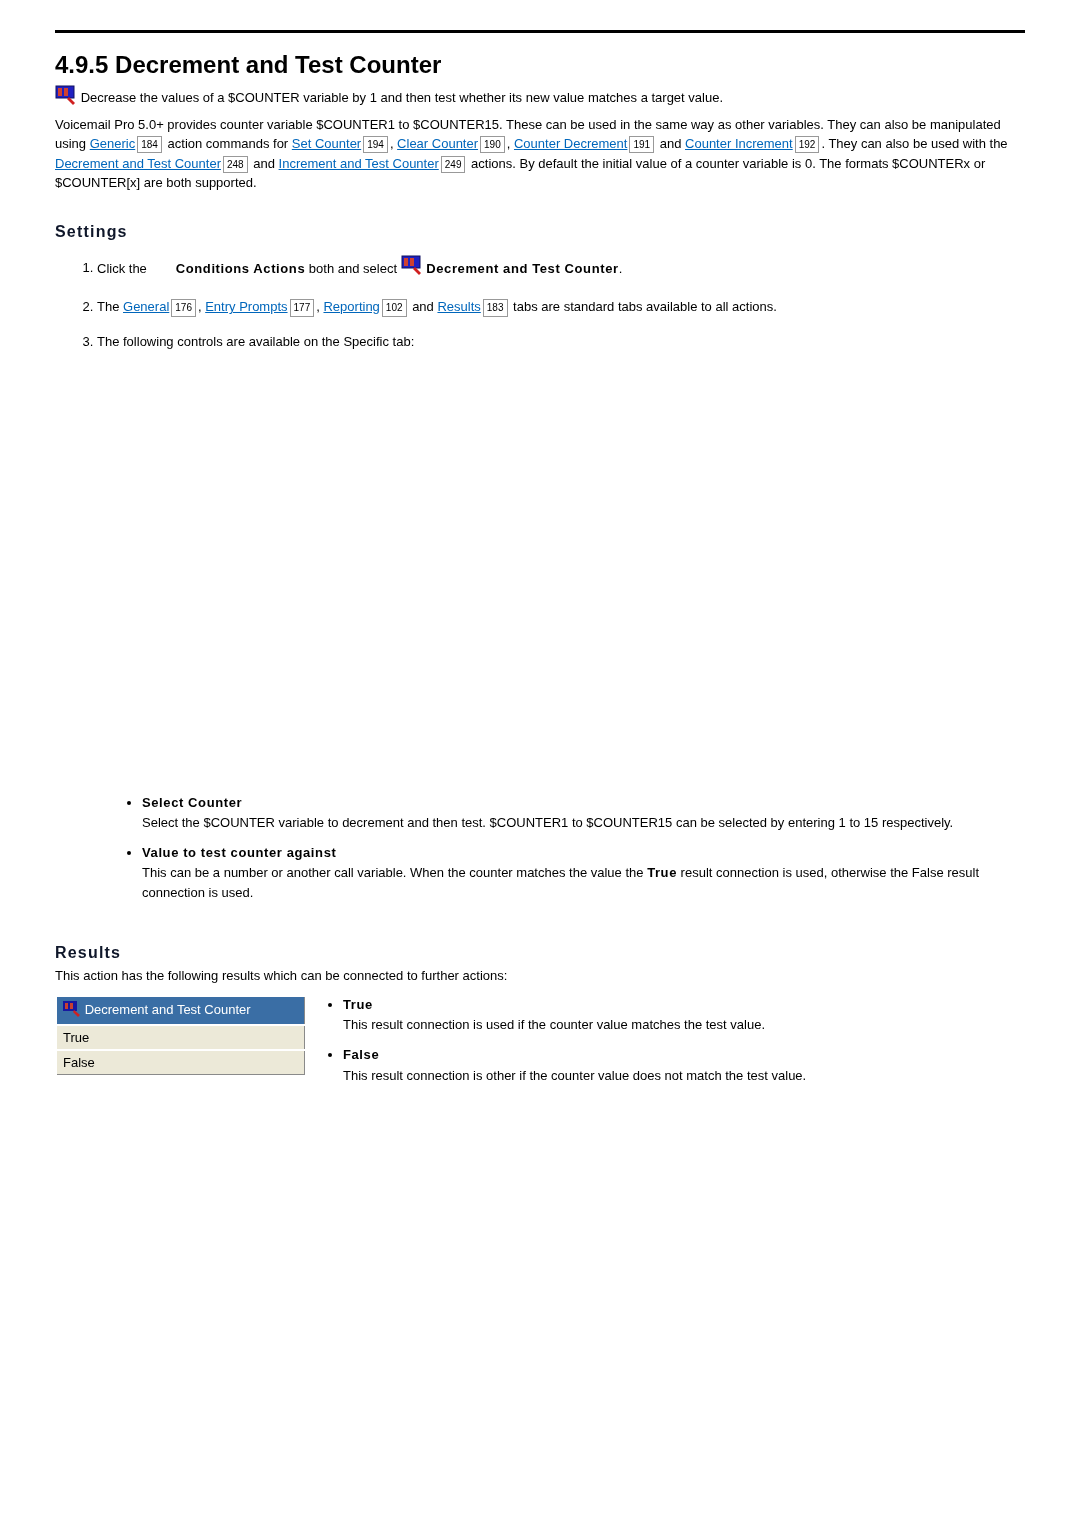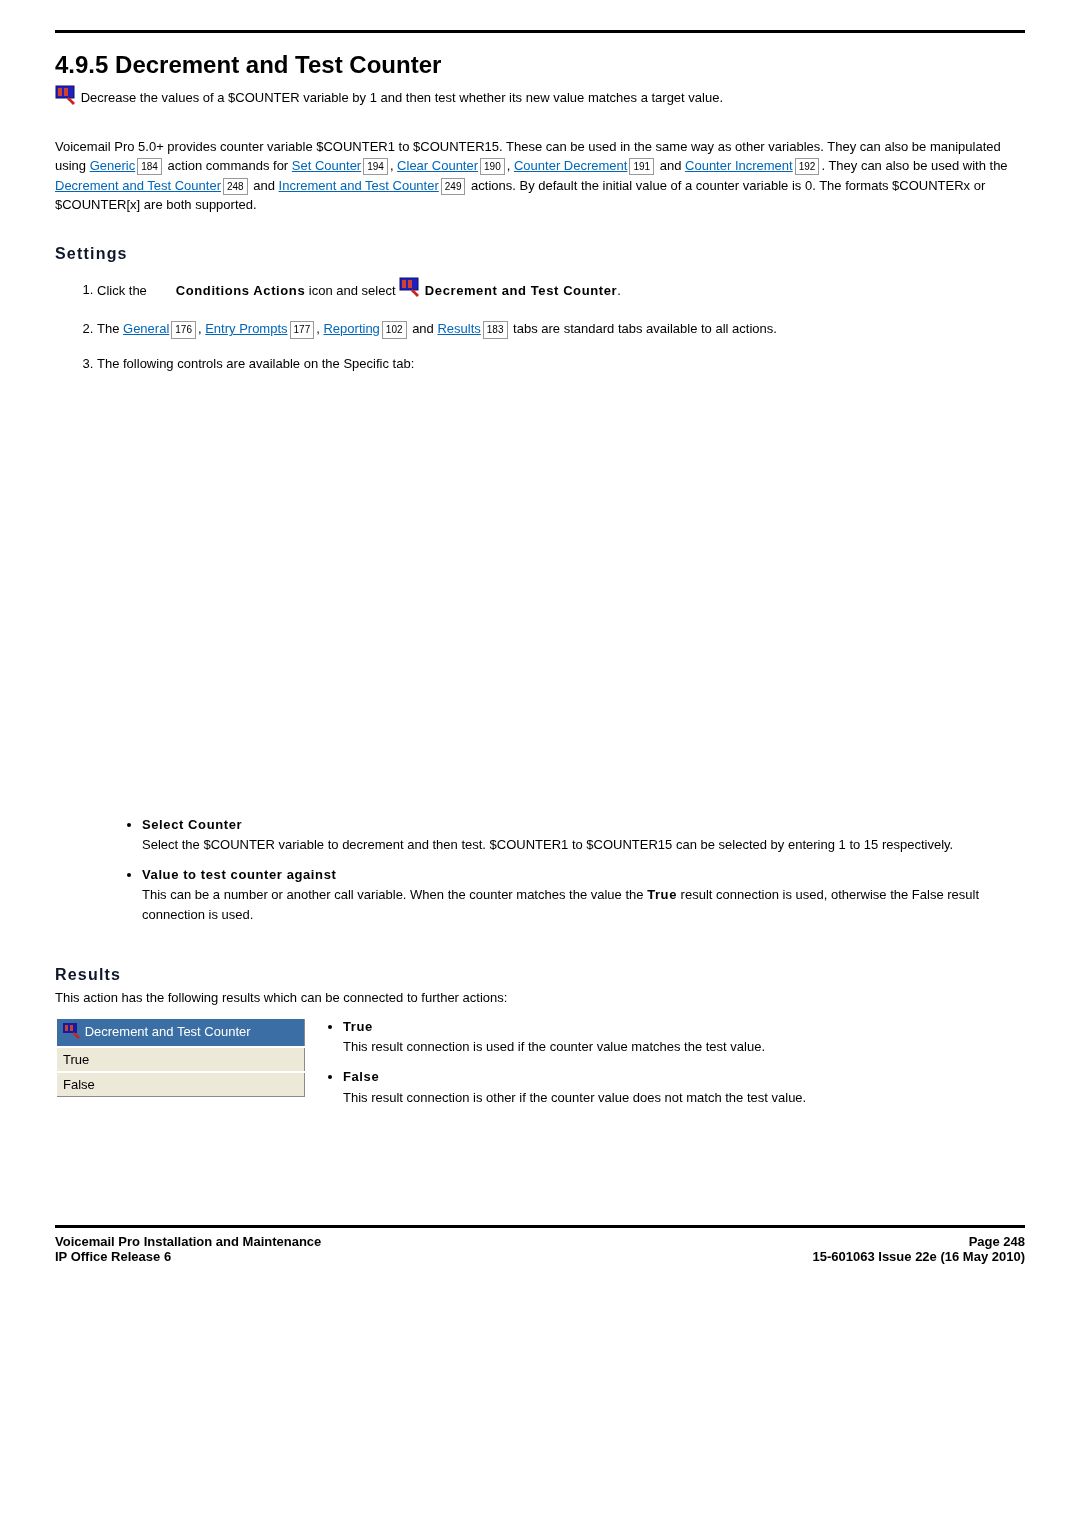--- a/index.html
+++ b/index.html
@@ -43,29 +43,29 @@
       <svg width="22" height="22">
           <rect x="1" y="1" width="18" height="12" fill="#2020c0" stroke="#101060"></rect>
           <rect x="3" y="3" width="4" height="8" fill="#d04030"></rect>
           <rect x="9" y="3" width="4" height="8" fill="#d04030"></rect>
           <path d="M14 12 L20 18 L18 20 L12 14 Z" fill="#d02020"></path>
         </svg>
     </span>
     <span>Decrease the values of a $COUNTER variable by 1 and then test whether its new value matches a target value.</span>
   </div>
 
-  <div class="body-text" style="margin-top:24px;">
+  <div class="body-text" style="margin-top:2px;">
     <span>Voicemail Pro 5.0+ provides counter variable $COUNTER1 to $COUNTER15. These can be used in the same way as other variables. They can also be manipulated using  </span><a href="#">Generic</a><span class="pg">184</span><span> action commands for </span><a href="#">Set Counter</a><span class="pg">194</span><span>, </span><a href="#">Clear Counter</a><span class="pg">190</span><span>, </span><a href="#">Counter Decrement</a><span class="pg">191</span><span> and </span><a href="#">Counter Increment</a><span class="pg">192</span><span>. They can also be used with the </span><a href="#">Decrement and Test Counter</a><span class="pg">248</span><span> and </span><a href="#">Increment and Test Counter</a><span class="pg">249</span><span> actions. By default the initial value of a counter variable is 0.  The formats $COUNTERx or $COUNTER[x] are both supported.</span>
   </div>
 
   <div class="h-sub">Settings</div>
 
   <ol class="settings">
     <li>
-      <span>Click the </span>&nbsp;&nbsp;&nbsp;&nbsp;&nbsp;&nbsp;&nbsp;<span class="b">Conditions Actions</span><span> icon and select </span>
+      <span>Click the </span>&nbsp;&nbsp;&nbsp;&nbsp;&nbsp;&nbsp;&nbsp;<span class="b">Conditions Actions</span><span> both and select </span>
       <span class="icon-svg">
         <svg width="22" height="22">
             <rect x="1" y="1" width="18" height="12" fill="#2020c0" stroke="#101060"></rect>
             <rect x="3" y="3" width="4" height="8" fill="#d04030"></rect>
             <rect x="9" y="3" width="4" height="8" fill="#d04030"></rect>
             <path d="M14 12 L20 18 L18 20 L12 14 Z" fill="#d02020"></path>
           </svg>
       </span>
       <span class="b"> Decrement and Test Counter</span><span>.</span>
     </li>
@@ -120,26 +120,13 @@
         <span class="bold-bullet">True</span><br>
         <span>This result connection is used if the counter value matches the test value.</span>
       </li>
       <li>
         <span class="bold-bullet">False</span><br>
         <span>This result connection is other if the counter value does not match the test value.</span>
       </li>
     </ul>
   </div>
 
-  <div class="footer">
-    <div class="footer-hr"></div>
-    <div class="footer-row">
-      <div>
-        <strong>Voicemail Pro Installation and Maintenance</strong><br>
-        <strong>IP Office Release 6</strong>
-      </div>
-      <div style="text-align:right;">
-        <strong>Page 248</strong><br>
-        <strong>15-601063 Issue 22e (16 May 2010)</strong>
-      </div>
-    </div>
-  </div>
 </div>
 
 </body></html>

